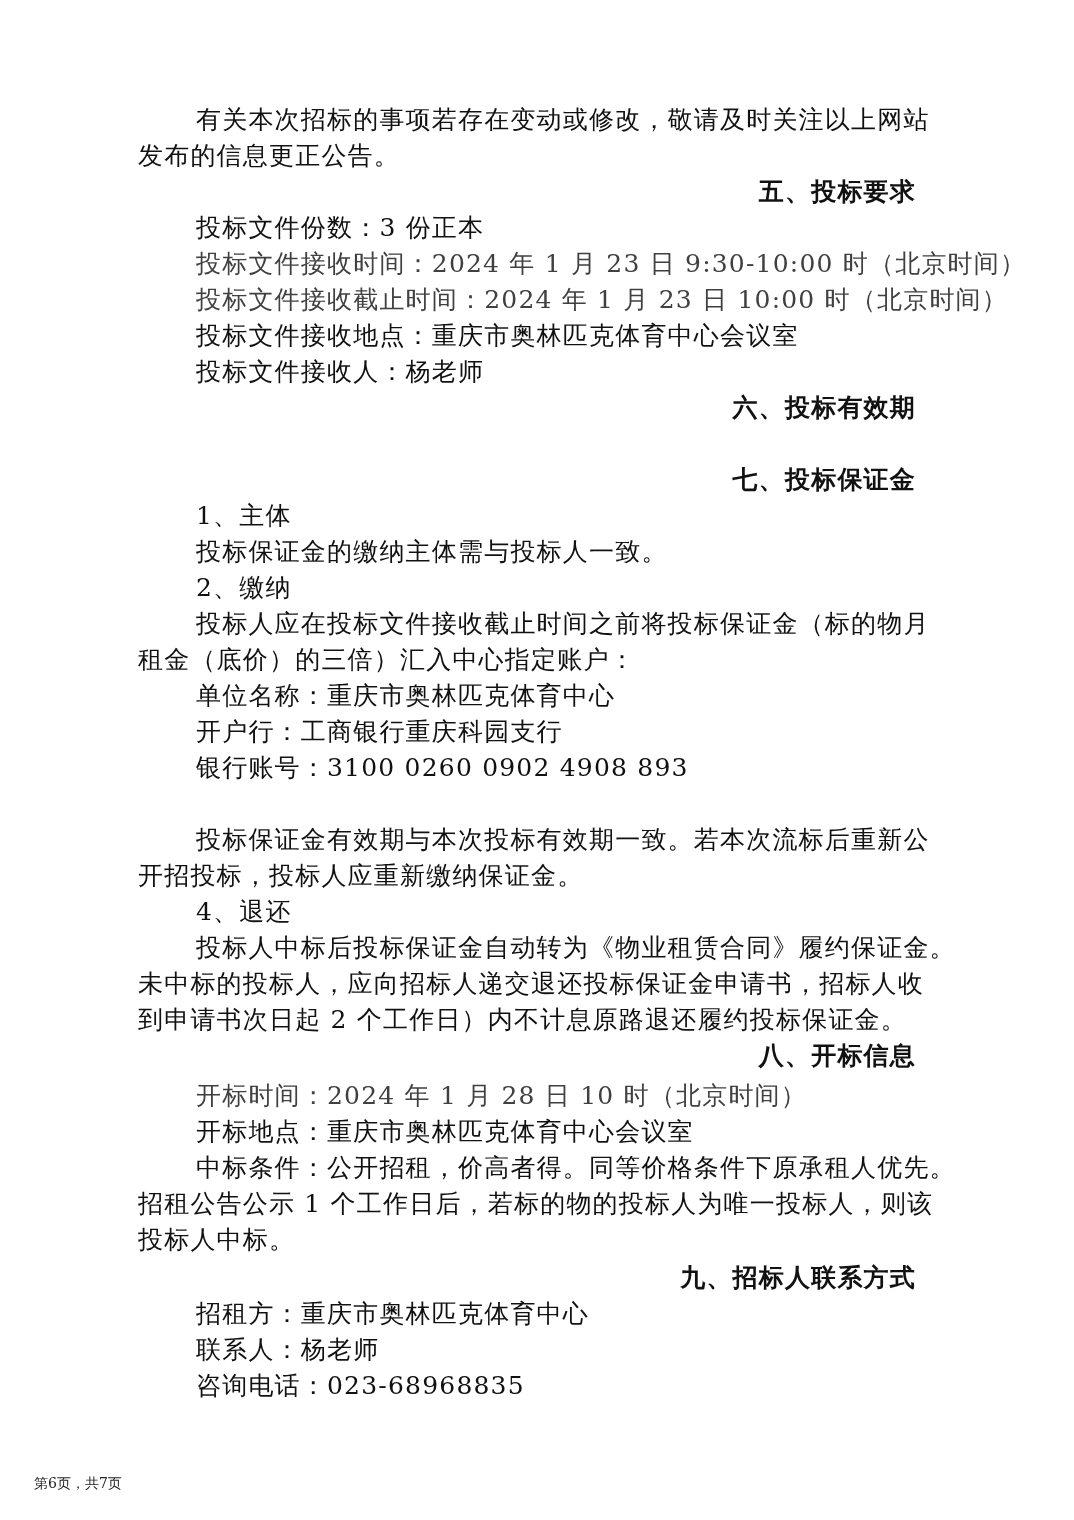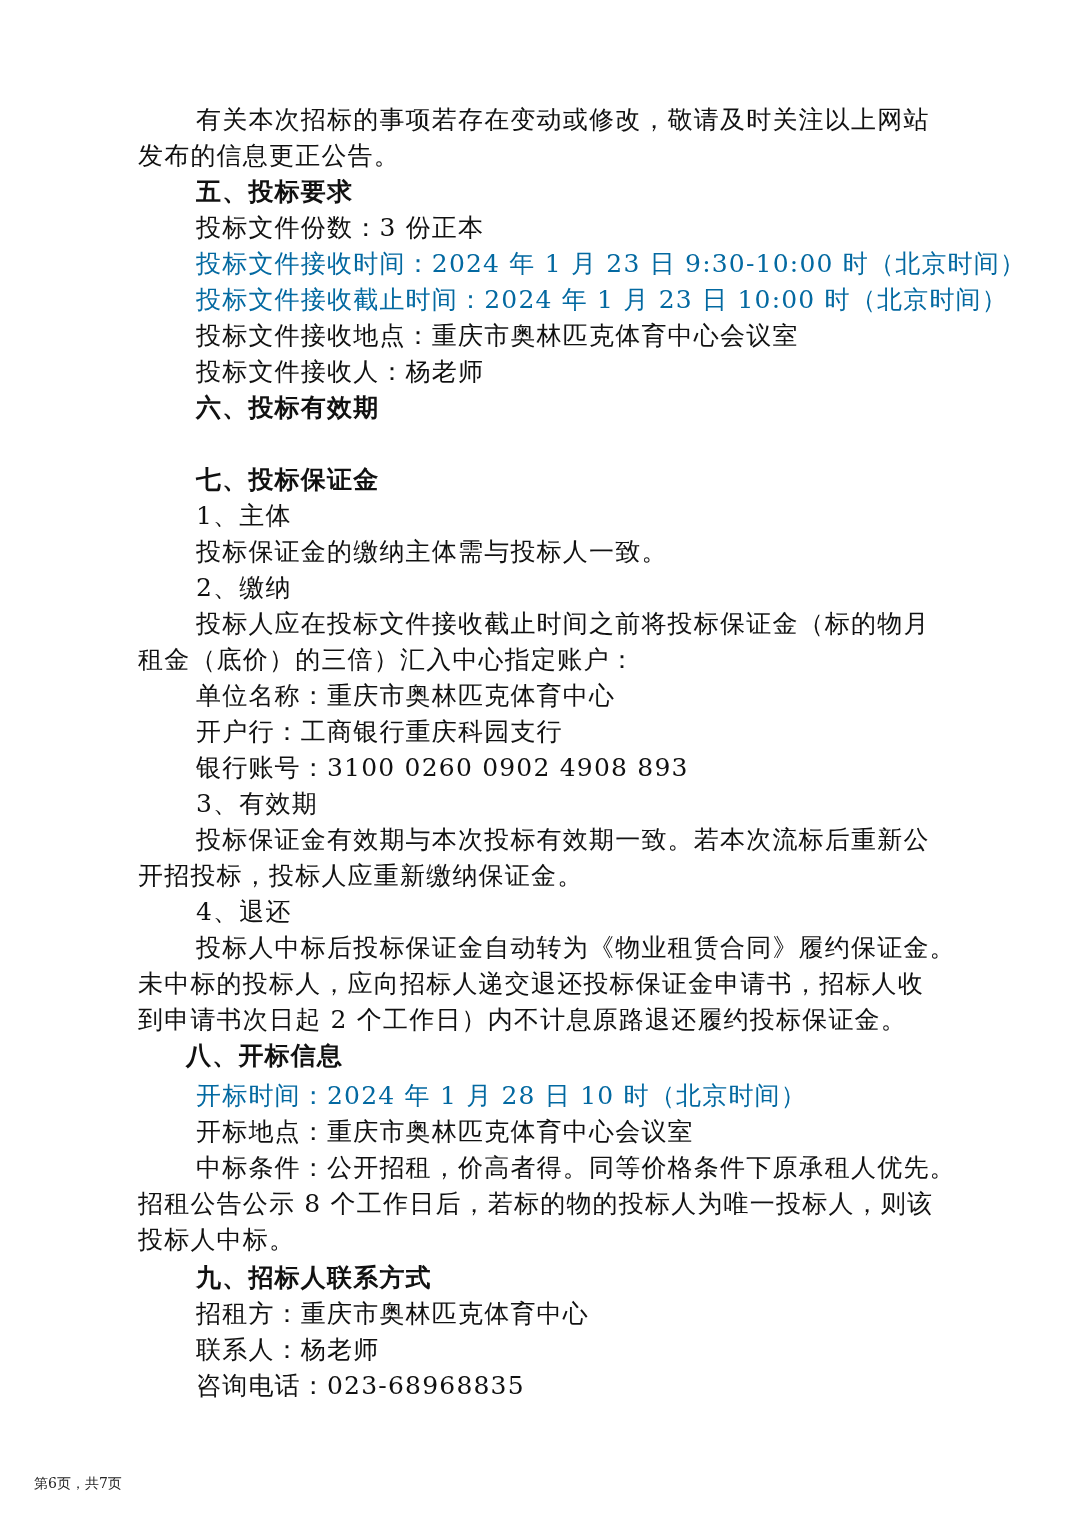--- a/index.html
+++ b/index.html
@@ -2,22 +2,22 @@
 <html><head>
 <meta charset="utf-8">
 <style>
   html, body { margin: 0; padding: 0; background: #ffffff; }
   body { width: 1074px; height: 1520px; position: relative; overflow: hidden;
          font-family: "DejaVu Serif", "Liberation Serif", serif; color: #111; }
   .page { position: absolute; left: 0; top: 0; width: 982px; height: 1520px; margin-left: 34px; }
   .line { position: absolute; left: 104px; right: 100px; font-size: 25px; line-height: 36px; white-space: nowrap; letter-spacing: 1.2px; }
   .ind { padding-left: 58px; }
   .ind2 { padding-left: 48px; }
-  .h { font-weight: bold; font-family: "DejaVu Sans", "Liberation Sans", sans-serif; font-size: 25px; }
-  .red { color: #0369a1; }
+  .h { font-weight: bold; font-family: "DejaVu Sans", "Liberation Sans", sans-serif; font-size: 25px; text-align: right; }
+  .red { color: #404040; }
   .footer { position: absolute; top: 1475px; left: 0; width: 1074px; text-align: left; font-size: 14px; color: #222; }
 </style>
 </head>
 <body>
 
 <div class="page">
   <div class="line ind" style="top:102px">有关本次招标的事项若存在变动或修改，敬请及时关注以上网站</div>
   <div class="line" style="top:138px">发布的信息更正公告。</div>
   <div class="line ind h" style="top:174px">五、投标要求</div>
   <div class="line ind" style="top:210px">投标文件份数：3 份正本</div>
@@ -28,32 +28,31 @@
   <div class="line ind h" style="top:390px">六、投标有效期</div>
   <div class="line ind h" style="top:462px">七、投标保证金</div>
   <div class="line ind" style="top:498px">1、主体</div>
   <div class="line ind" style="top:534px">投标保证金的缴纳主体需与投标人一致。</div>
   <div class="line ind" style="top:570px">2、缴纳</div>
   <div class="line ind" style="top:606px">投标人应在投标文件接收截止时间之前将投标保证金（标的物月</div>
   <div class="line" style="top:642px">租金（底价）的三倍）汇入中心指定账户：</div>
   <div class="line ind" style="top:678px">单位名称：重庆市奥林匹克体育中心</div>
   <div class="line ind" style="top:714px">开户行：工商银行重庆科园支行</div>
   <div class="line ind" style="top:750px">银行账号：3100 0260 0902 4908 893</div>
-  <div class="line ind" style="top:786px">3、有效期</div>
   <div class="line ind" style="top:822px">投标保证金有效期与本次投标有效期一致。若本次流标后重新公</div>
   <div class="line" style="top:858px">开招投标，投标人应重新缴纳保证金。</div>
   <div class="line ind" style="top:894px">4、退还</div>
   <div class="line ind" style="top:930px">投标人中标后投标保证金自动转为《物业租赁合同》履约保证金。</div>
   <div class="line" style="top:966px">未中标的投标人，应向招标人递交退还投标保证金申请书，招标人收</div>
   <div class="line" style="top:1002px">到申请书次日起 2 个工作日）内不计息原路退还履约投标保证金。</div>
   <div class="line ind2 h" style="top:1038px">八、开标信息</div>
   <div class="line ind red" style="top:1078px">开标时间：2024 年 1 月 28 日 10 时（北京时间）</div>
   <div class="line ind" style="top:1114px">开标地点：重庆市奥林匹克体育中心会议室</div>
   <div class="line ind" style="top:1150px">中标条件：公开招租，价高者得。同等价格条件下原承租人优先。</div>
-  <div class="line" style="top:1186px">招租公告公示 8 个工作日后，若标的物的投标人为唯一投标人，则该</div>
+  <div class="line" style="top:1186px">招租公告公示 1 个工作日后，若标的物的投标人为唯一投标人，则该</div>
   <div class="line" style="top:1222px">投标人中标。</div>
   <div class="line ind h" style="top:1260px">九、招标人联系方式</div>
   <div class="line ind" style="top:1296px">招租方：重庆市奥林匹克体育中心</div>
   <div class="line ind" style="top:1332px">联系人：杨老师</div>
   <div class="line ind" style="top:1368px">咨询电话：023-68968835</div>
 
   <div class="footer">第6页，共7页</div>
 </div>
 
 </body></html>

